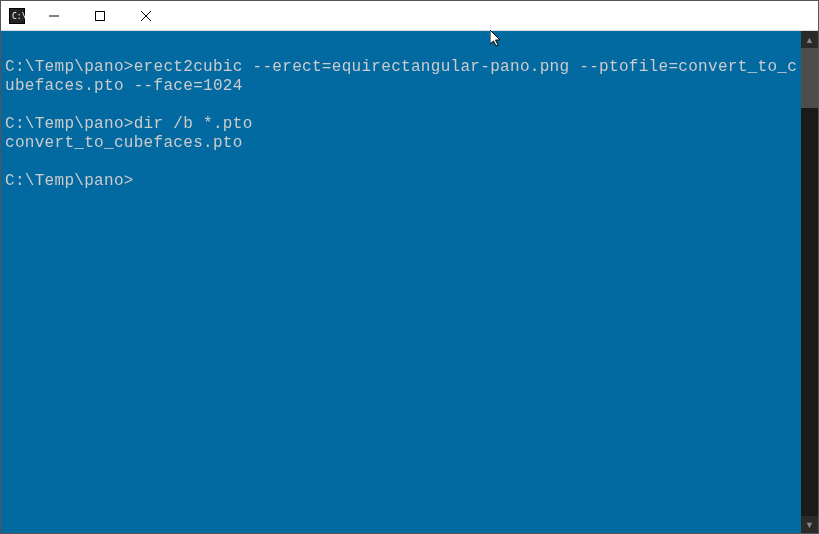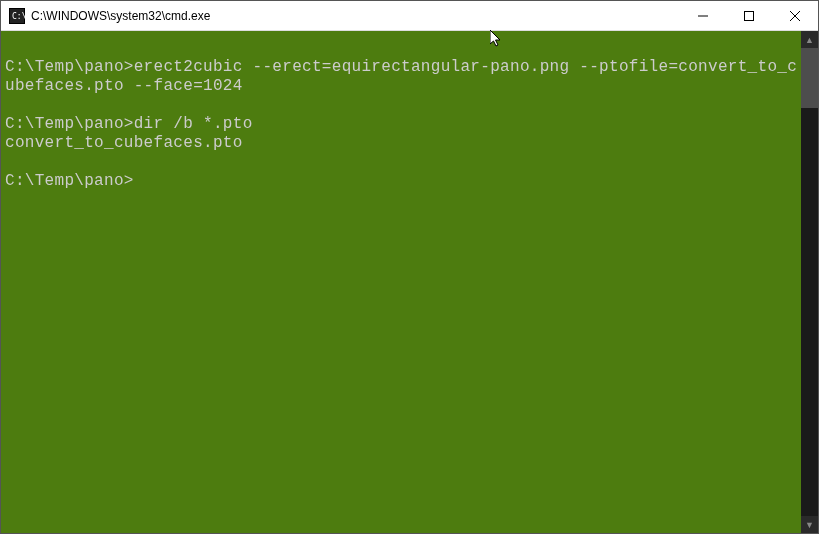--- a/index.html
+++ b/index.html
@@ -61,21 +61,21 @@
       border: none;
     }
     .terminal-wrap {
       flex: 1;
       display: flex;
       background: #000000;
       position: relative;
     }
     .terminal {
       flex: 1;
-      background: #4d7c0f;
+      background: #0369a1;
       color: #cccccc;
       font-family: Consolas, 'Courier New', monospace;
       font-size: 16px;
       line-height: 19px;
       padding: 8px 0 0 4px;
       white-space: pre-wrap;
       word-break: break-all;
       letter-spacing: 0.3px;
       overflow: hidden;
     }
@@ -121,21 +121,20 @@
 
 <div class="window">
   <div class="titlebar">
     <span class="titlebar-icon">
       <svg width="16" height="16" viewBox="0 0 16 16">
         <rect x="0" y="0" width="16" height="16" fill="#000"></rect>
         <rect x="1" y="1" width="14" height="14" fill="#222"></rect>
         <text x="3" y="11" font-size="8" fill="#fff" font-family="monospace">C:\</text>
       </svg>
     </span>
-    <span class="titlebar-title">C:\WINDOWS\system32\cmd.exe</span>
     <div class="window-controls">
       <button class="win-btn">
         <svg width="10" height="10" viewBox="0 0 10 10">
           <line x1="0" y1="5" x2="10" y2="5" stroke="#000" stroke-width="1"></line>
         </svg>
       </button>
       <button class="win-btn">
         <svg width="10" height="10" viewBox="0 0 10 10">
           <rect x="0.5" y="0.5" width="9" height="9" fill="none" stroke="#000" stroke-width="1"></rect>
         </svg>

